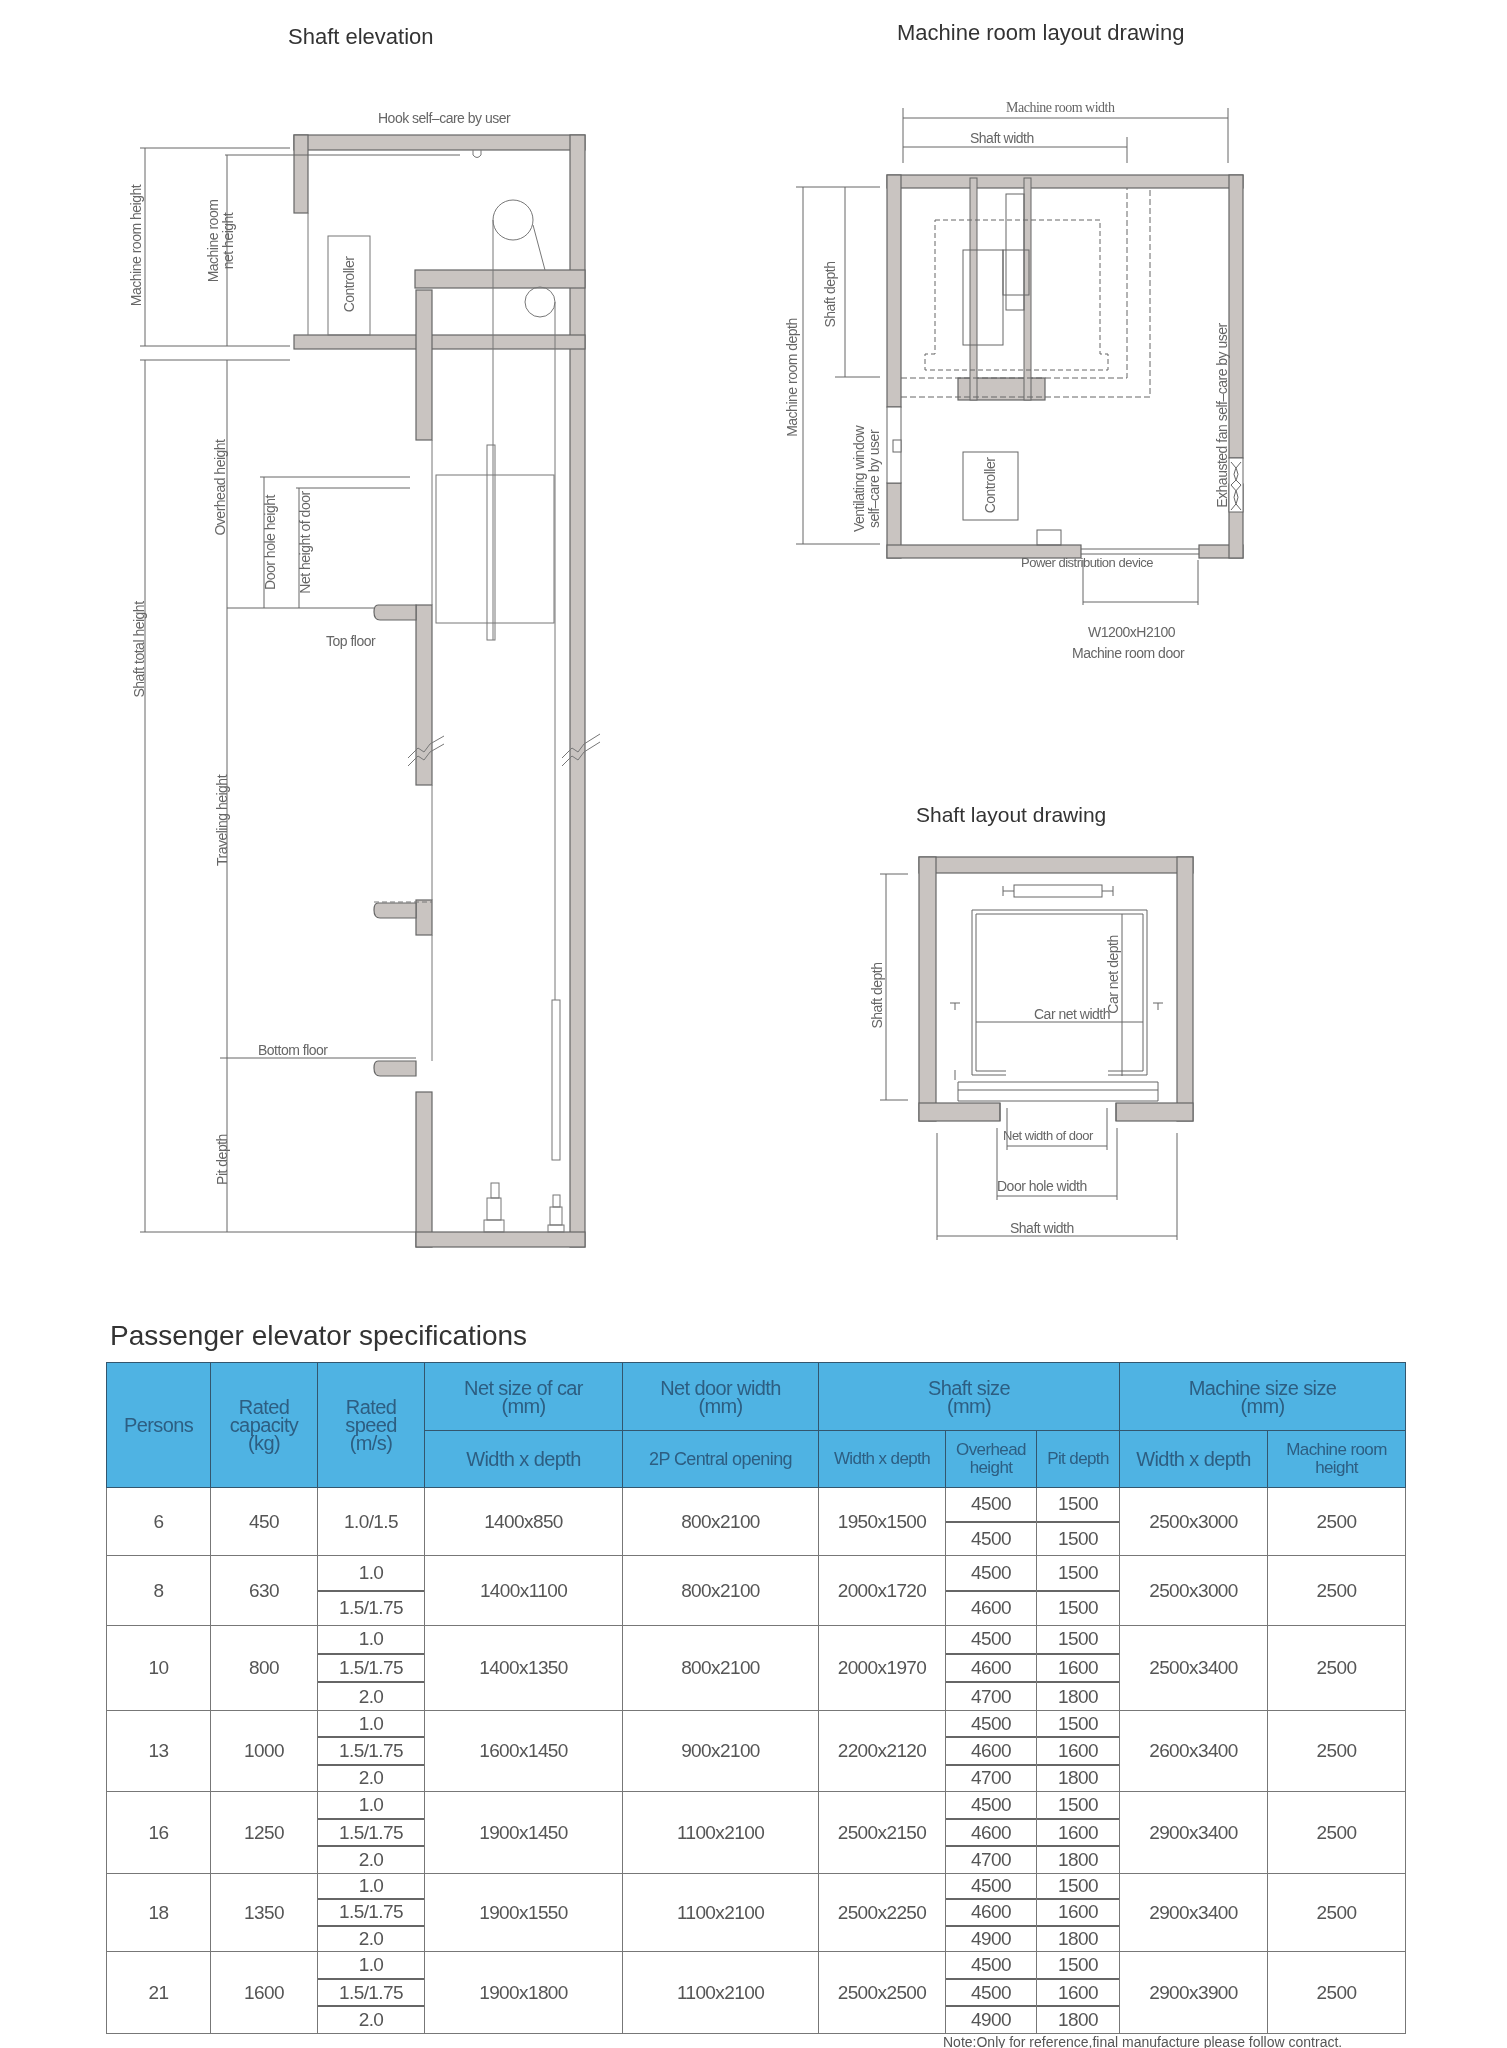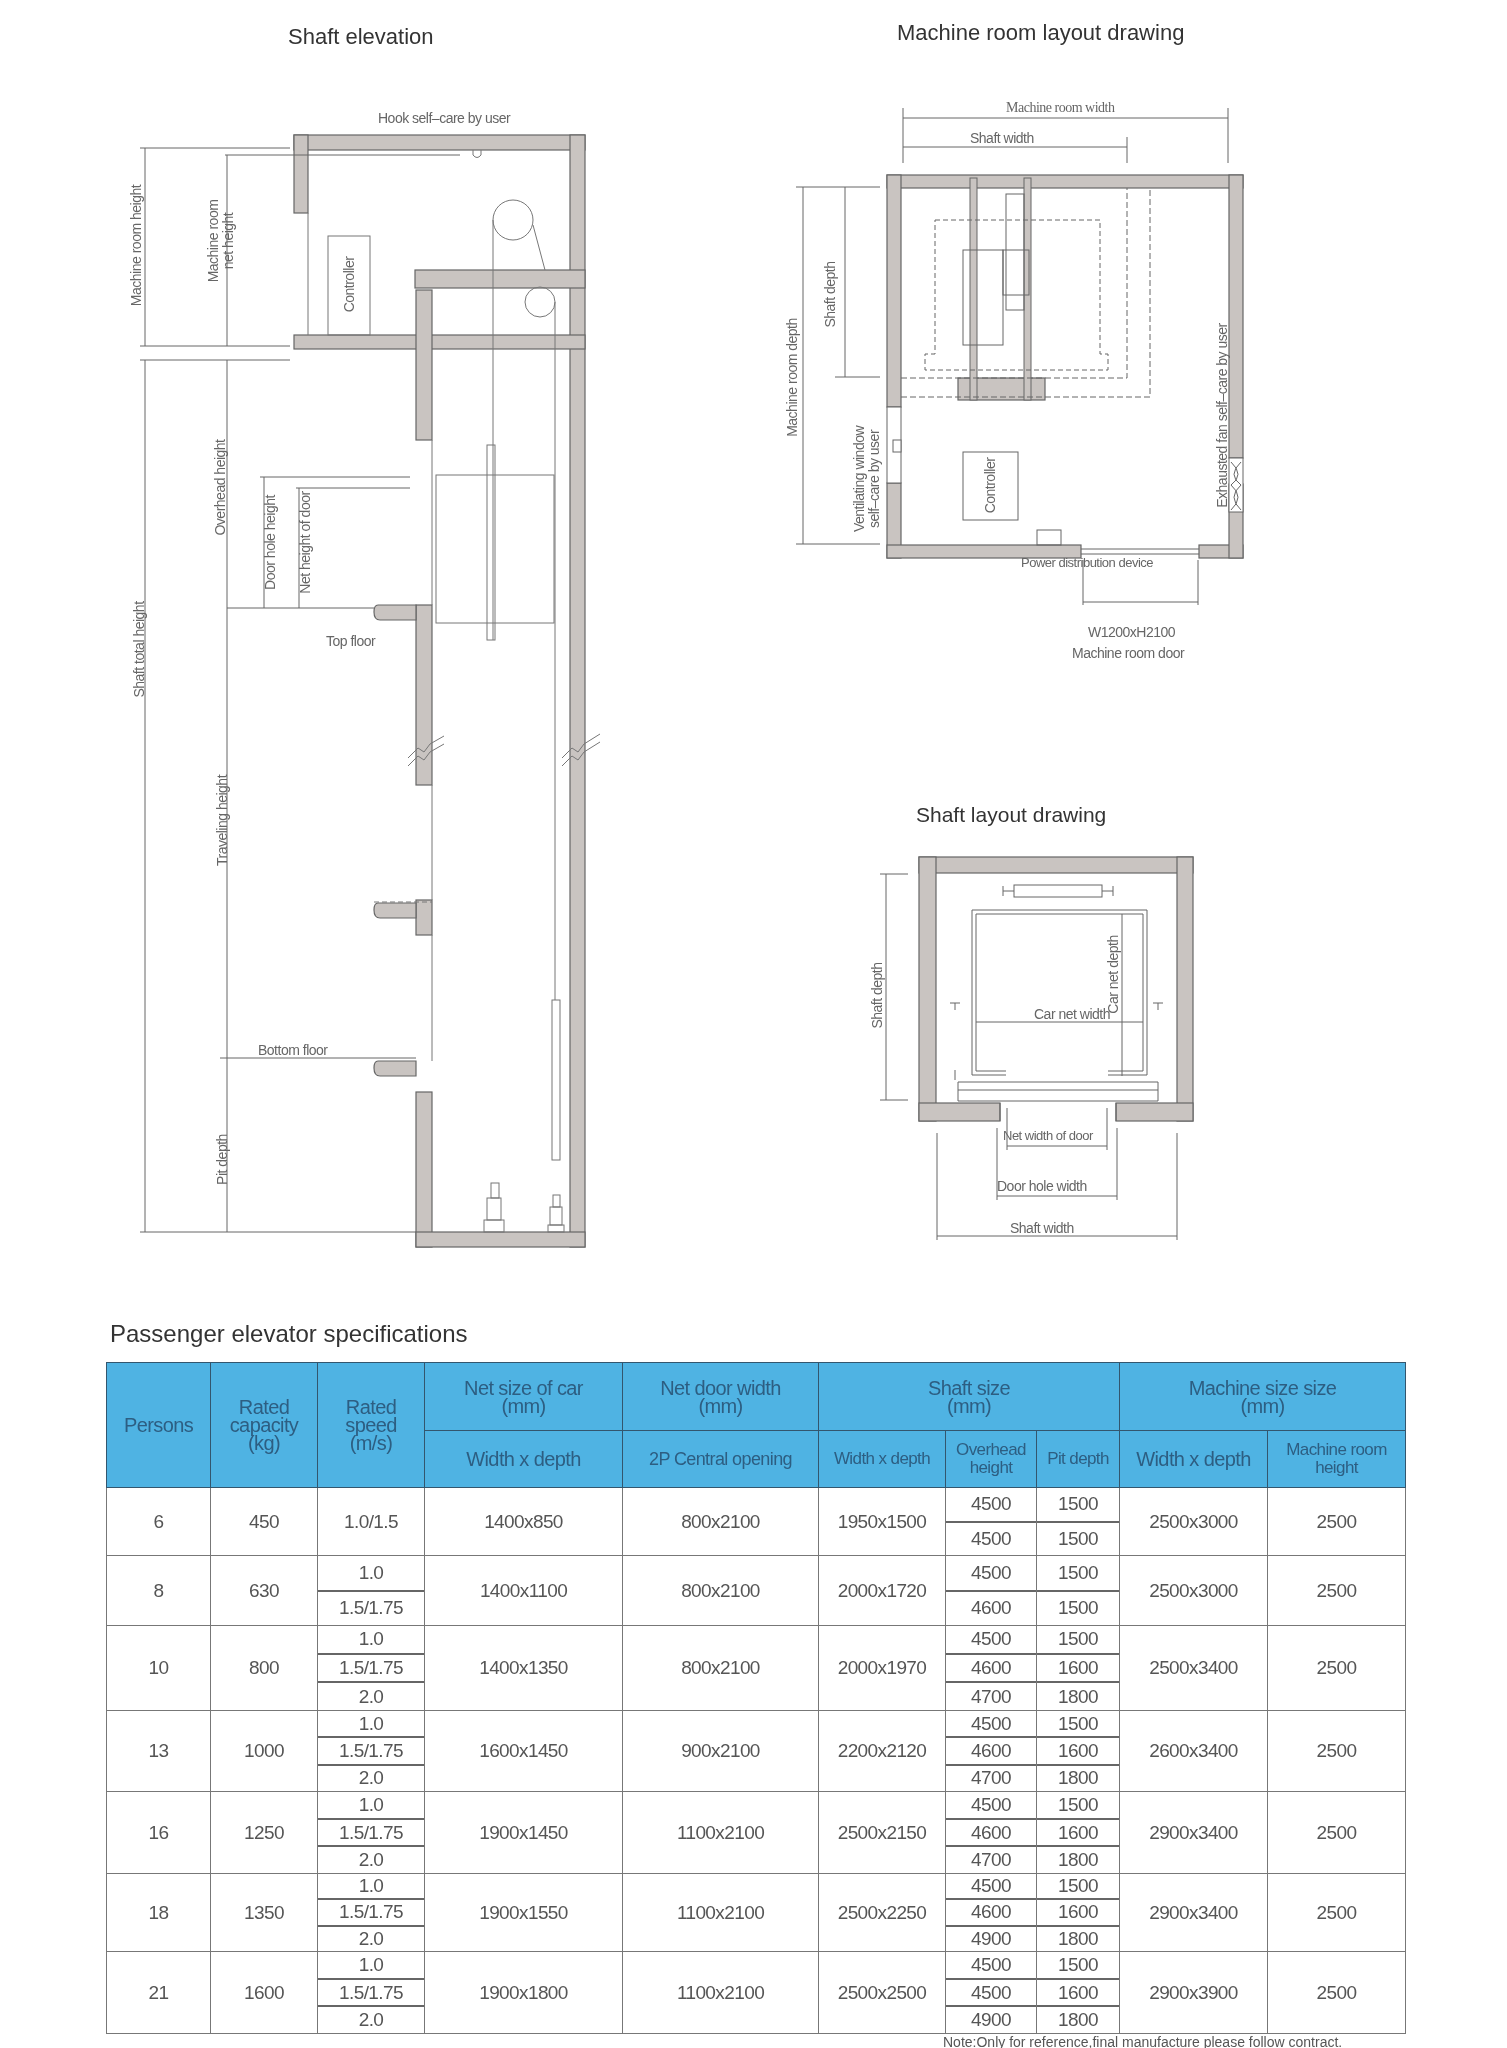--- a/index.html
+++ b/index.html
@@ -1,21 +1,21 @@
 <!DOCTYPE html>
 <html><head>
 <meta charset="utf-8">
 <style>
   html,body{margin:0;padding:0;background:#fff;}
   body{width:1507px;height:2048px;position:relative;overflow:hidden;font-family:"Liberation Sans",sans-serif;color:#555;}
   .abs{position:absolute;}
   .title{font-family:"Liberation Sans",sans-serif;font-size:22px;color:#333;white-space:nowrap;}
   .lbl{font-family:"Liberation Sans",sans-serif;font-size:14px;color:#666;white-space:nowrap;letter-spacing:-0.5px;}
   .vlbl{transform:rotate(-90deg);transform-origin:center center;text-align:center;line-height:15px;}
-  .spec-title{font-size:24px;color:#333;}
+  .spec-title{font-size:28px;color:#333;}
   table.spec{position:absolute;left:106px;top:1362px;width:1299px;border-collapse:collapse;table-layout:fixed;font-family:"Liberation Sans",sans-serif;}
   table.spec th{background:#4fb3e3;color:#2d5e82;font-weight:normal;border:1.5px solid #33566e;font-size:20px;line-height:18px;padding:0;letter-spacing:-0.6px;}
   table.spec td{border:1px solid #777;text-align:center;font-size:19px;color:#555;padding:0;letter-spacing:-0.6px;}
   table.spec td.sub{height:auto;}
   .subcell{display:flex;flex-direction:column;height:100%;}
   .subcell div{flex:1;display:flex;align-items:center;justify-content:center;border-top:2px solid #666;}
   .subcell div:first-child{border-top:none;}
   .note{font-size:14px;color:#555;}
 </style>
 </head>

